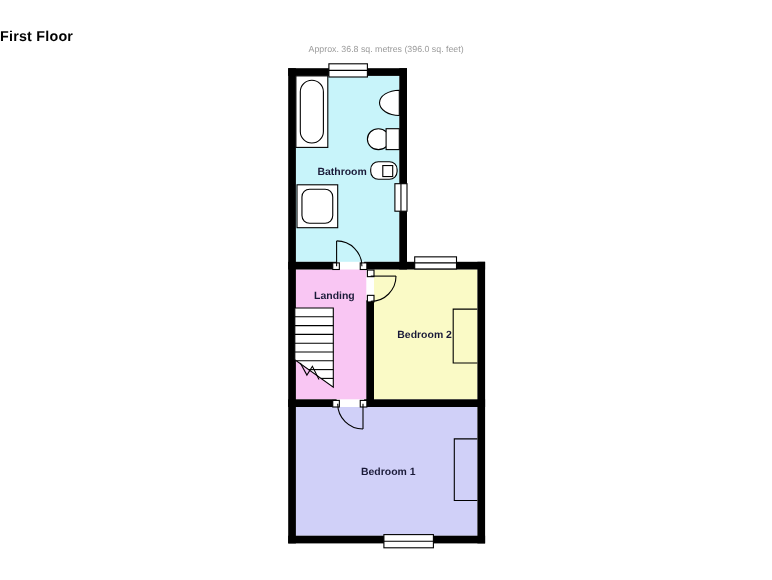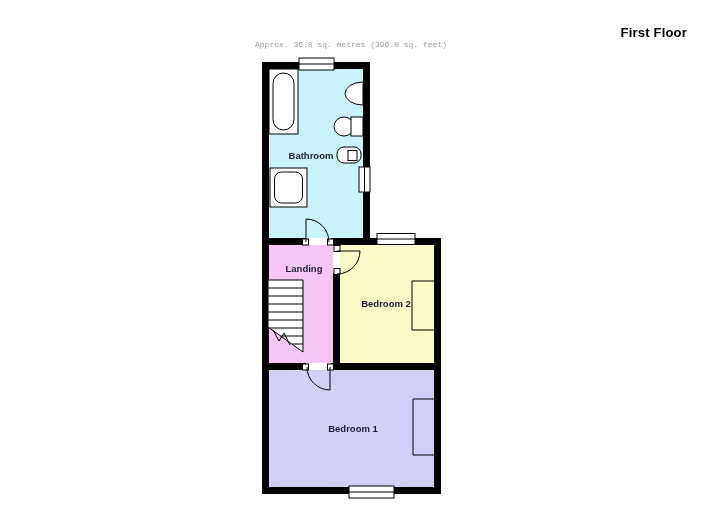--- a/index.html
+++ b/index.html
@@ -13,35 +13,34 @@
     height: 527px;
     background: #ffffff;
     overflow: hidden;
     font-family: "Liberation Sans", sans-serif;
   }
   .plan-title {
     position: absolute;
     top: 25px;
     left: 0;
     width: 687px;
-    text-align: right;
+    text-align: left;
     font-size: 13px;
     font-weight: bold;
     color: #000000;
     letter-spacing: 0.2px;
   }
   .plan-subtitle {
     position: absolute;
     top: 40px;
     left: 0;
     width: 702px;
     text-align: center;
     font-size: 8px;
     color: #9a9a9a;
-    font-family: Liberation Mono, monospace;
   }
   svg { position: absolute; top: 0; left: 0; }
   .room-label {
     font-family: "Liberation Sans", sans-serif;
     font-size: 9.5px;
     font-weight: bold;
   }
   .thin  { stroke: #000; stroke-width: 1; fill: none; }
   .fixt  { stroke: #000; stroke-width: 1; fill: #ffffff; }
 </style>

